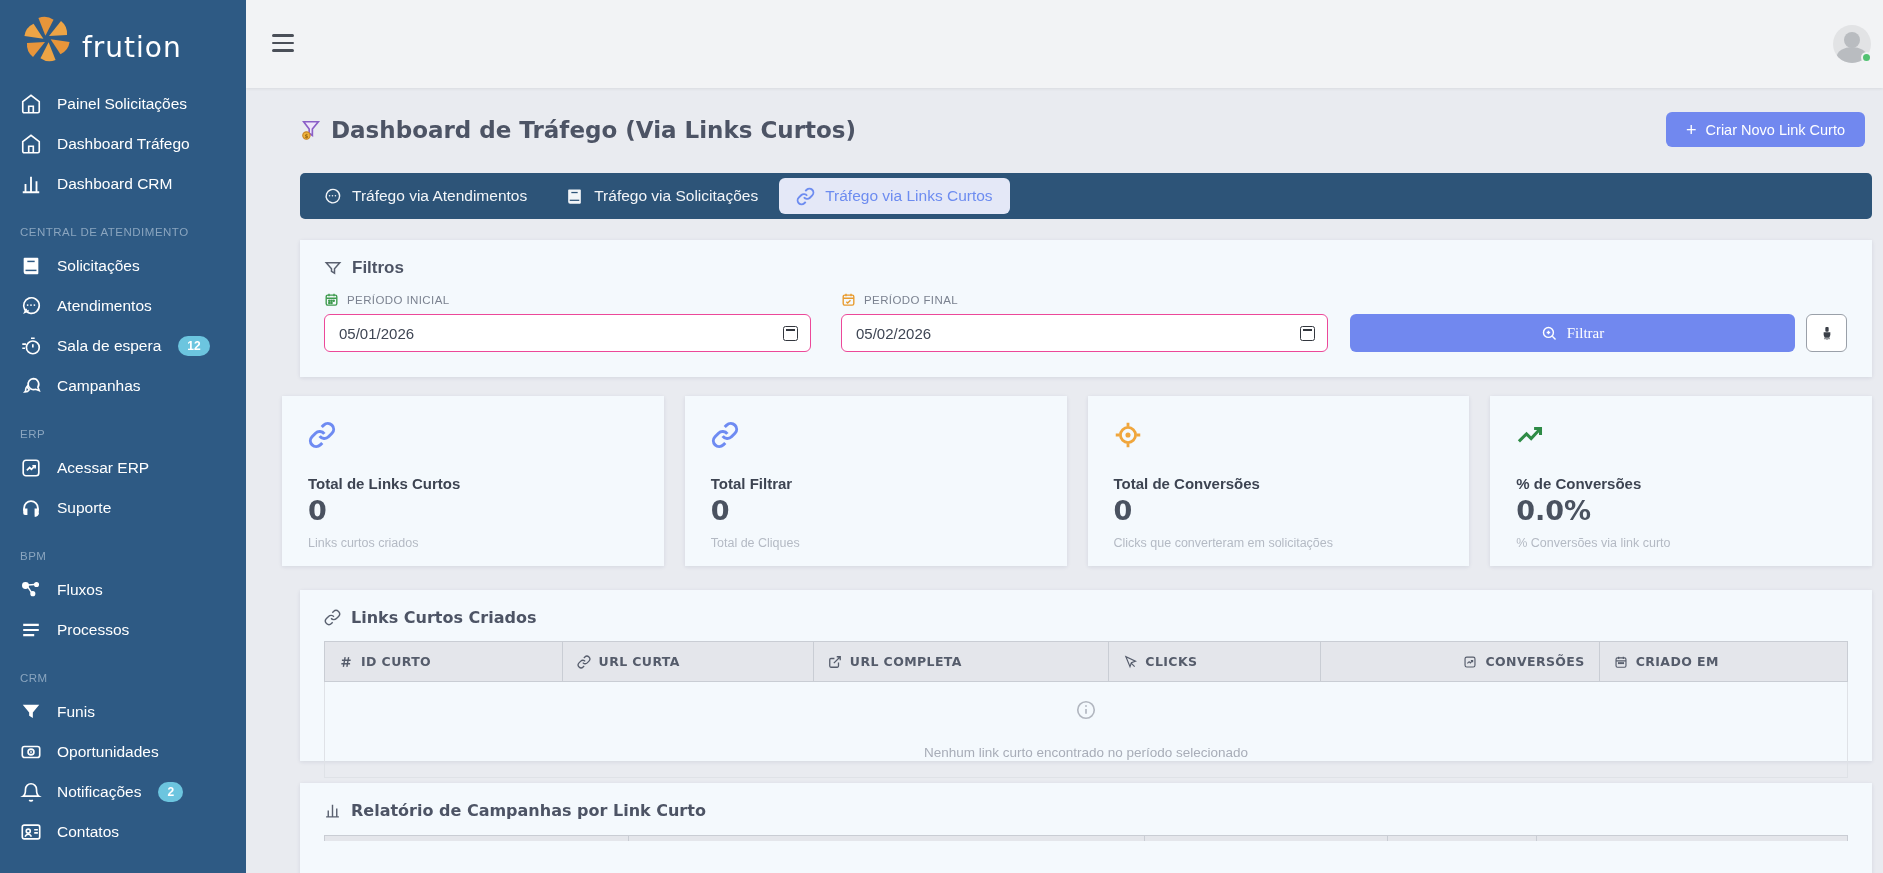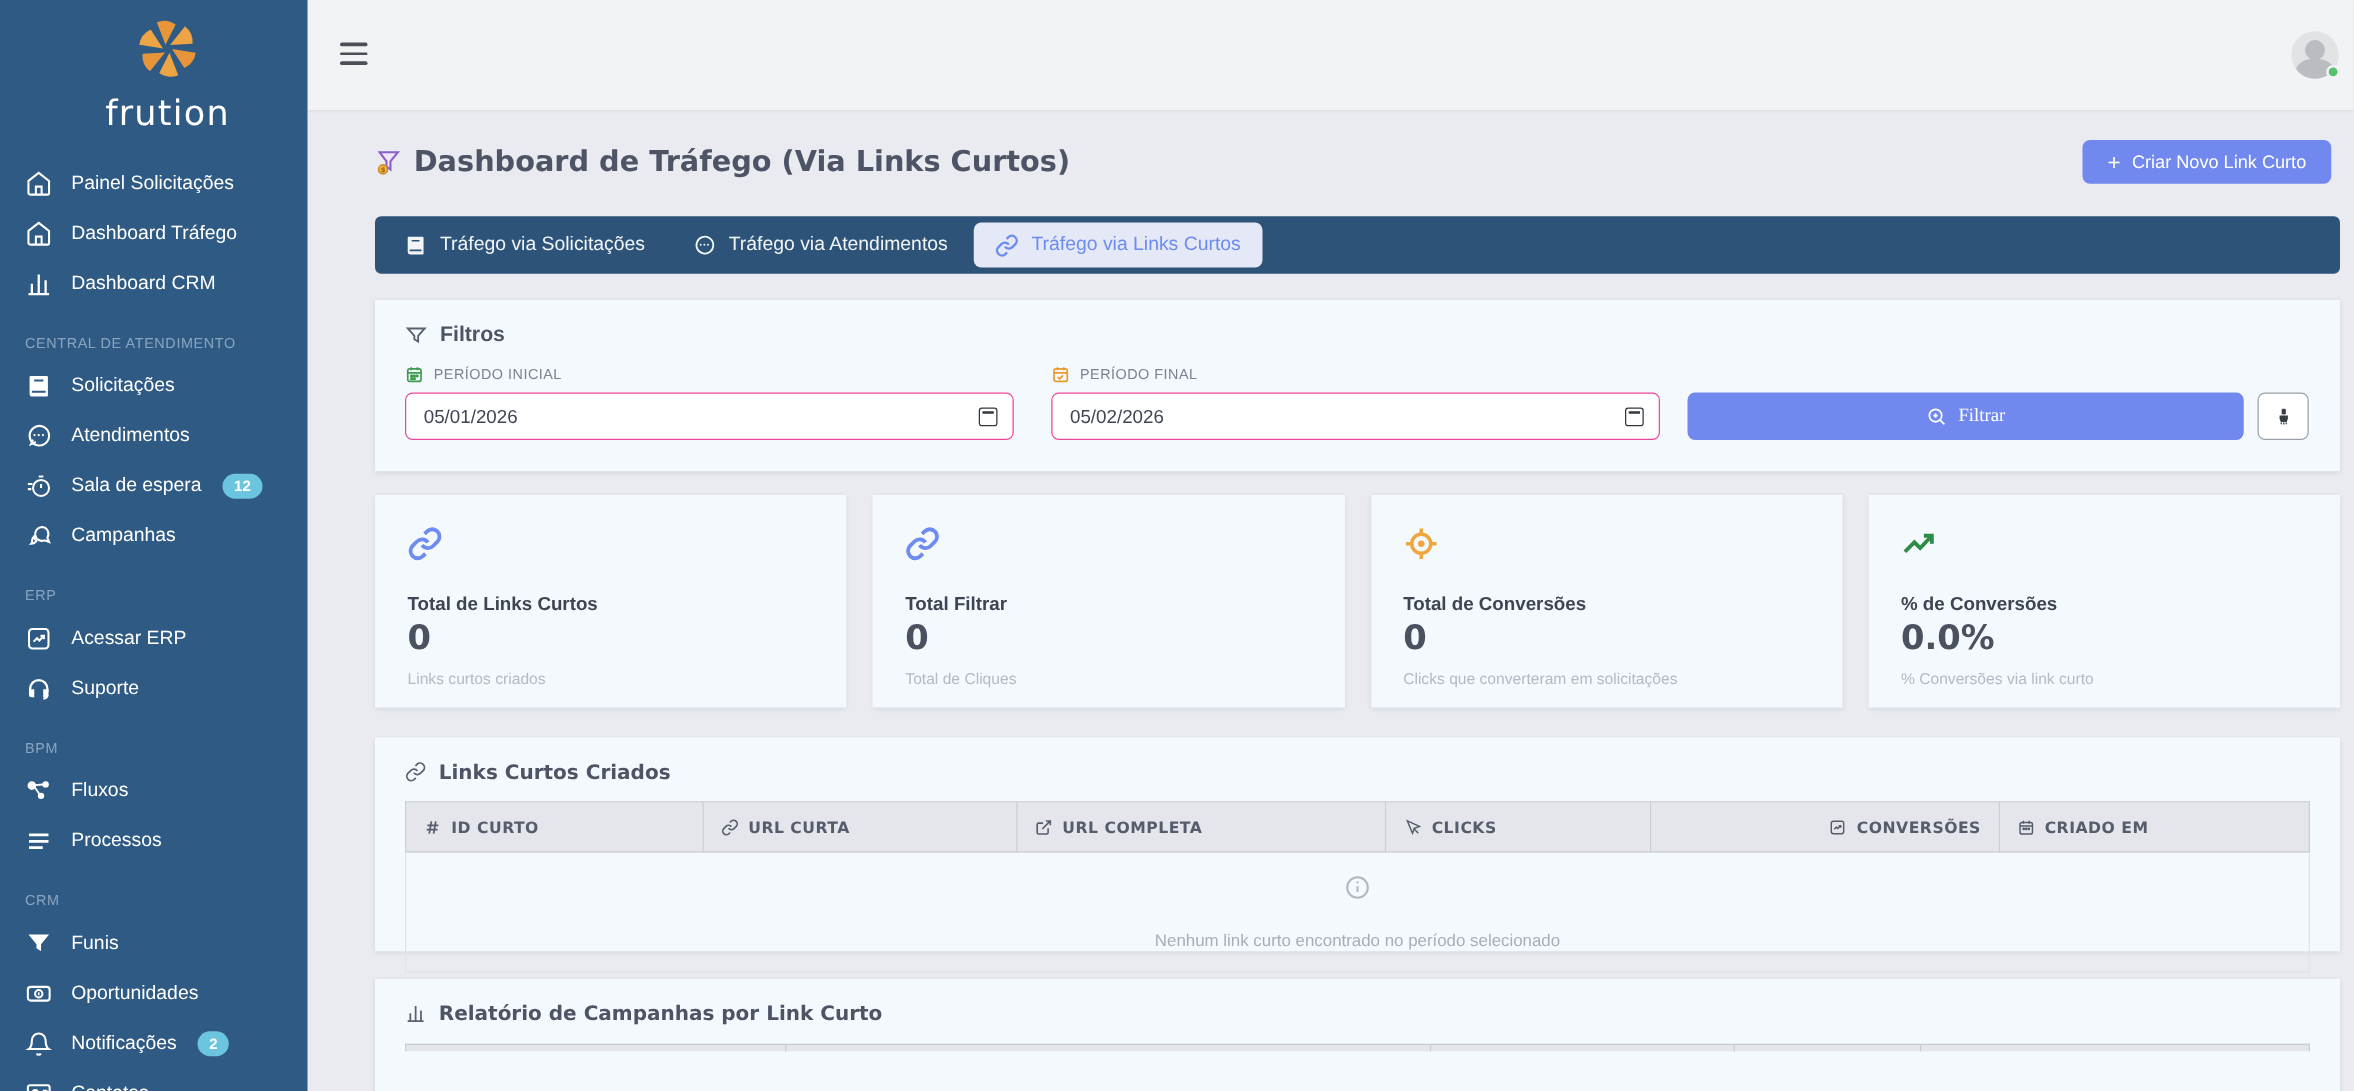--- a/index.html
+++ b/index.html
@@ -2,21 +2,21 @@
 <html><head>
 <meta charset="utf-8">
 <style>
   * { margin:0; padding:0; box-sizing:border-box; }
   html,body { width:1883px; height:873px; overflow:hidden; }
   body { font-family:"Liberation Sans", sans-serif; background:#e9ebf0; position:relative; }
   svg { display:block; }
 
   
   .sidebar { position:absolute; left:0; top:0; width:246px; height:873px; background:#2e5a84; overflow:hidden; z-index:5; }
-  .logo { display:flex; align-items:center; gap:10px; padding:14px 0 10px 22px;flex-direction:column; }
+  .logo { display:flex; align-items:flex-end; gap:10px; padding:14px 0 10px 22px; }
   .logo-text { color:#fff; font-size:28px; font-weight:400; letter-spacing:1px; font-family:"DejaVu Sans", sans-serif; }
   .sb-list { padding-top:10px; }
   .sb-item { display:flex; align-items:center; gap:15px; height:40px; padding:0 20px; color:#ffffff; font-size:15.5px; cursor:pointer; }
   .sb-section { padding:22px 20px 8px 20px; color:#8aa5bf; font-size:11.5px; letter-spacing:.5px; }
   .sb-badge { background:#6cc5df; color:#fff; font-size:12px; font-weight:700; border-radius:11px; padding:3px 9px; margin-left:2px; }
   .sb-icon { width:22px; height:22px; flex:0 0 22px; }
 
   
   .topbar { position:absolute; left:246px; top:0; width:1637px; height:88px; background:#f2f3f5; box-shadow:0 1px 3px rgba(0,0,0,.07); z-index:4; }
   .hamburger { position:absolute; left:26px; top:34px; width:22px; height:18px; display:flex; flex-direction:column; justify-content:space-between; cursor:pointer; }
@@ -49,21 +49,21 @@
   .fgroup + .fgroup { margin-left:30px; }
   .flabel { display:flex; align-items:center; gap:8px; font-size:11.5px; color:#7b8290; letter-spacing:.4px; margin-bottom:7px; }
   .finput { position:relative; height:38px; background:#fff; border:1px solid #ec4899; border-radius:6px; display:flex; align-items:center; padding:0 14px; }
   .finput input { border:none; outline:none; background:transparent; font-size:15px; color:#3f4654; width:100%; font-family:"Liberation Sans", sans-serif; }
   .cal-glyph { position:absolute; right:12px; top:11px; width:15px; height:15px; border:1.8px solid #33373e; border-radius:2.5px; }
   .cal-glyph:before { content:""; position:absolute; left:2px; right:2px; top:2.2px; height:1.8px; background:#33373e; }
   .btn-filtrar { margin-left:22px; width:445px; height:38px; background:#7188ef; border:none; border-radius:6px; color:#fff; font-size:15px; display:flex; align-items:center; justify-content:center; gap:9px; cursor:pointer; font-family:Liberation Serif, serif; }
   .btn-clear { margin-left:11px; width:41px; height:38px; background:#fff; border:1px solid #9aa0a9; border-radius:6px; display:flex; align-items:center; justify-content:center; cursor:pointer; }
 
   
-  .stats-row { display:flex; gap:21px; margin:19px 23px 0 42px; }
+  .stats-row { display:flex; gap:21px; margin:19px 23px 0 24px; }
   .stat-card { flex:1; height:170px; padding:25px 26px; }
   .stat-title { font-size:15px; font-weight:700; color:#3d4452; margin-top:26px; }
   .stat-value { font-size:27px; font-weight:700; color:#4a5260; margin-top:3px; font-family:"DejaVu Sans", sans-serif; }
   .stat-sub { font-size:12.5px; color:#b4bac4; margin-top:10px; }
 
   
   .links-card { margin:24px 23px 0 42px; padding:18px 24px 0 24px; height:171px; }
   .sec-title { display:flex; align-items:center; gap:10px; font-size:16px; font-weight:700; color:#4d5465; font-family:"DejaVu Sans", sans-serif; }
   table.links { width:100%; border-collapse:collapse; margin-top:14px; }
   table.links th { background:#e4e6eb; border:1px solid #c9cdd4; height:40px; font-size:12.5px; color:#555c6b; text-align:left; padding:0 14px; letter-spacing:.4px; font-family:"DejaVu Sans", sans-serif; }
@@ -300,38 +300,38 @@
     </h1>
     <button class="btn-primary">
       <span class="plus-glyph">+</span>
       <span>Criar Novo Link Curto</span>
     </button>
   </div>
 
   <div class="tabbar">
     <button class="tab">
       <span class="t-icon">
-          <svg viewBox="0 0 24 24" fill="currentColor">
-            <path d="M5 3h14a1 1 0 0 1 1 1v16a1 1 0 0 1-1 1H6.5A2.5 2.5 0 0 1 4 18.5V4a1 1 0 0 1 1-1Z"></path>
-            <path d="M6 16.8h12" stroke="#2d5478" stroke-width="1.6"></path>
-            <path d="M8 7h8" stroke="#2d5478" stroke-width="1.6"></path>
-          </svg>
-        </span>
-      <span>Tráfego via Solicitações</span>
-    </button>
-    <button class="tab">
-      <span class="t-icon">
           <svg viewBox="0 0 24 24" fill="none" stroke="currentColor" stroke-width="1.8">
             <path d="M21 11.5a8.5 8.5 0 1 1-4-7.2A8.5 8.5 0 0 1 21 11.5Z"></path>
             <circle cx="8.3" cy="11" r="1" fill="currentColor" stroke="none"></circle>
             <circle cx="12" cy="11" r="1" fill="currentColor" stroke="none"></circle>
             <circle cx="15.7" cy="11" r="1" fill="currentColor" stroke="none"></circle>
           </svg>
         </span>
       <span>Tráfego via Atendimentos</span>
+    </button>
+    <button class="tab">
+      <span class="t-icon">
+          <svg viewBox="0 0 24 24" fill="currentColor">
+            <path d="M5 3h14a1 1 0 0 1 1 1v16a1 1 0 0 1-1 1H6.5A2.5 2.5 0 0 1 4 18.5V4a1 1 0 0 1 1-1Z"></path>
+            <path d="M6 16.8h12" stroke="#2d5478" stroke-width="1.6"></path>
+            <path d="M8 7h8" stroke="#2d5478" stroke-width="1.6"></path>
+          </svg>
+        </span>
+      <span>Tráfego via Solicitações</span>
     </button>
     <button class="tab active">
       <span class="t-icon">
           <svg viewBox="0 0 24 24" fill="none" stroke="currentColor" stroke-width="2.4">
             <path d="M10 13a5 5 0 0 0 7.54.54l3-3a5 5 0 0 0-7.07-7.07l-1.72 1.71"></path>
             <path d="M14 11a5 5 0 0 0-7.54-.54l-3 3a5 5 0 0 0 7.07 7.07l1.71-1.71"></path>
           </svg>
         </span>
       <span>Tráfego via Links Curtos</span>
     </button>

